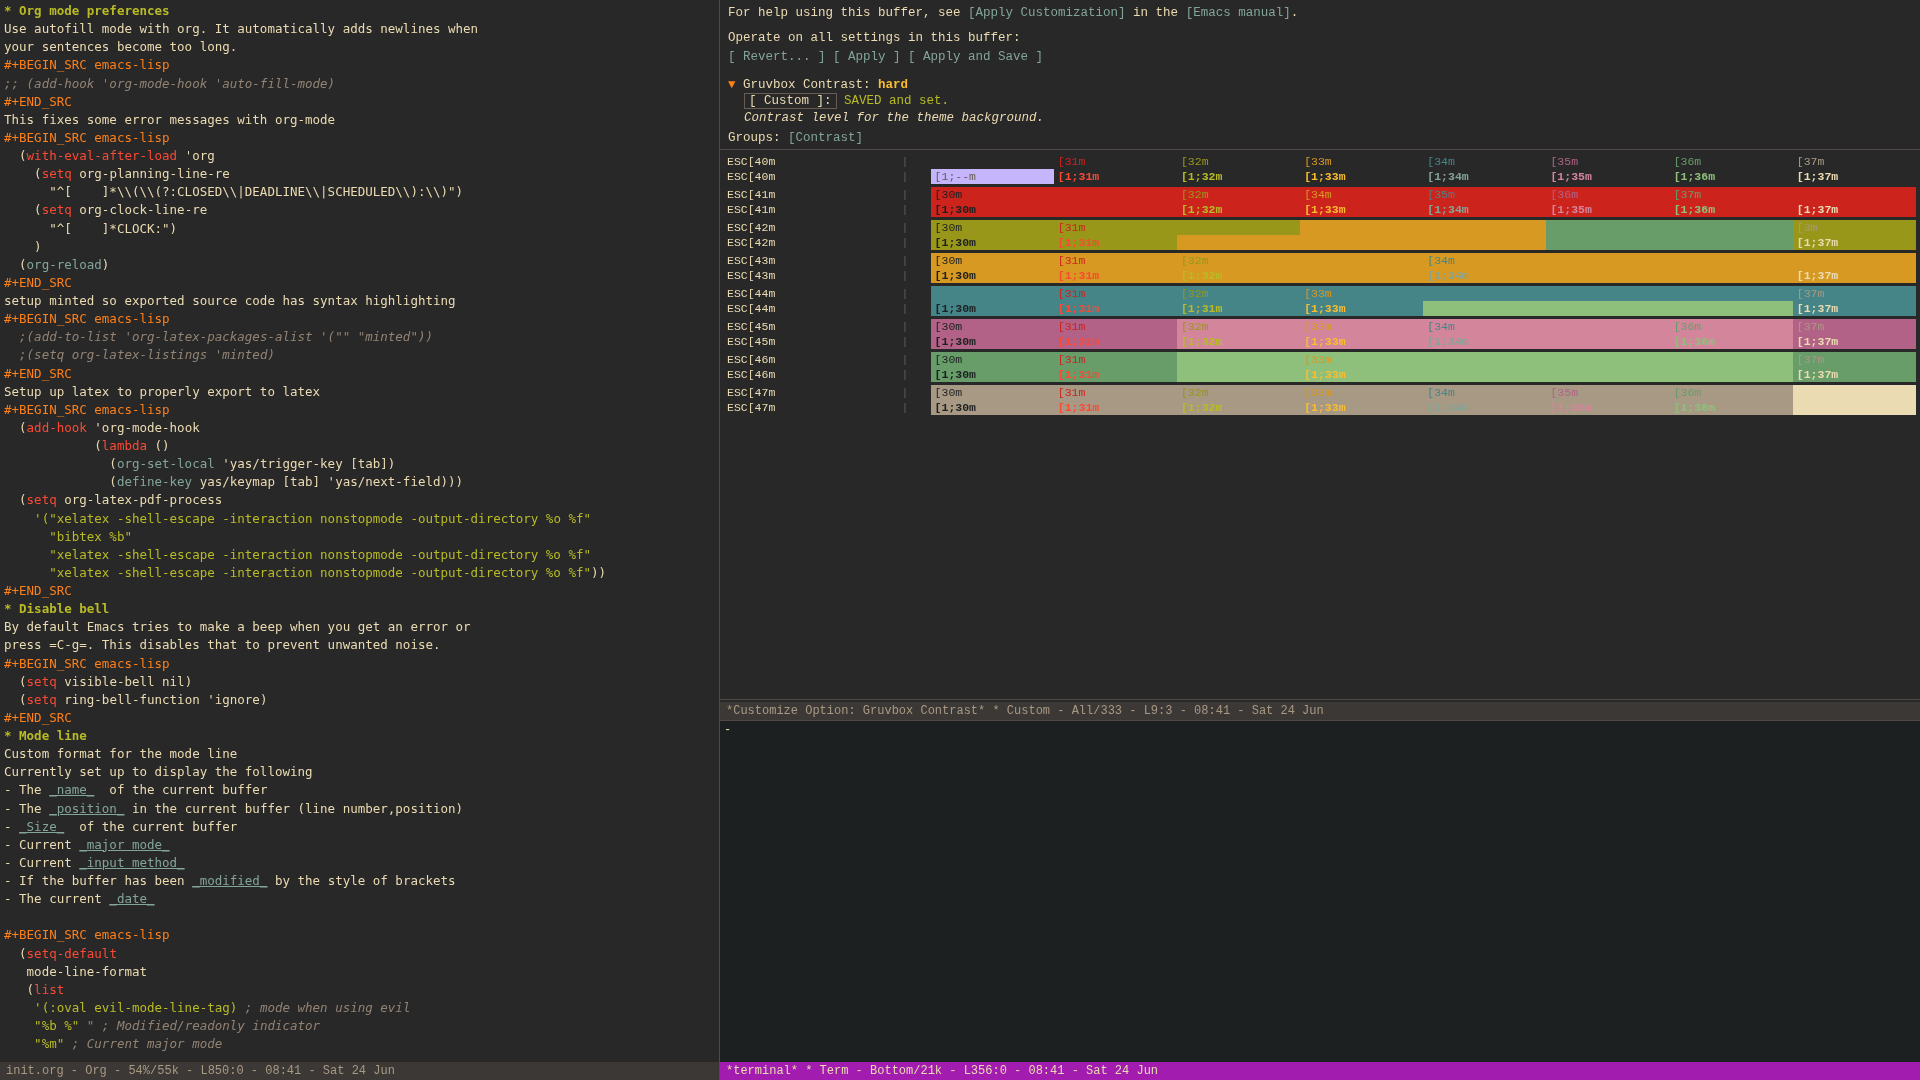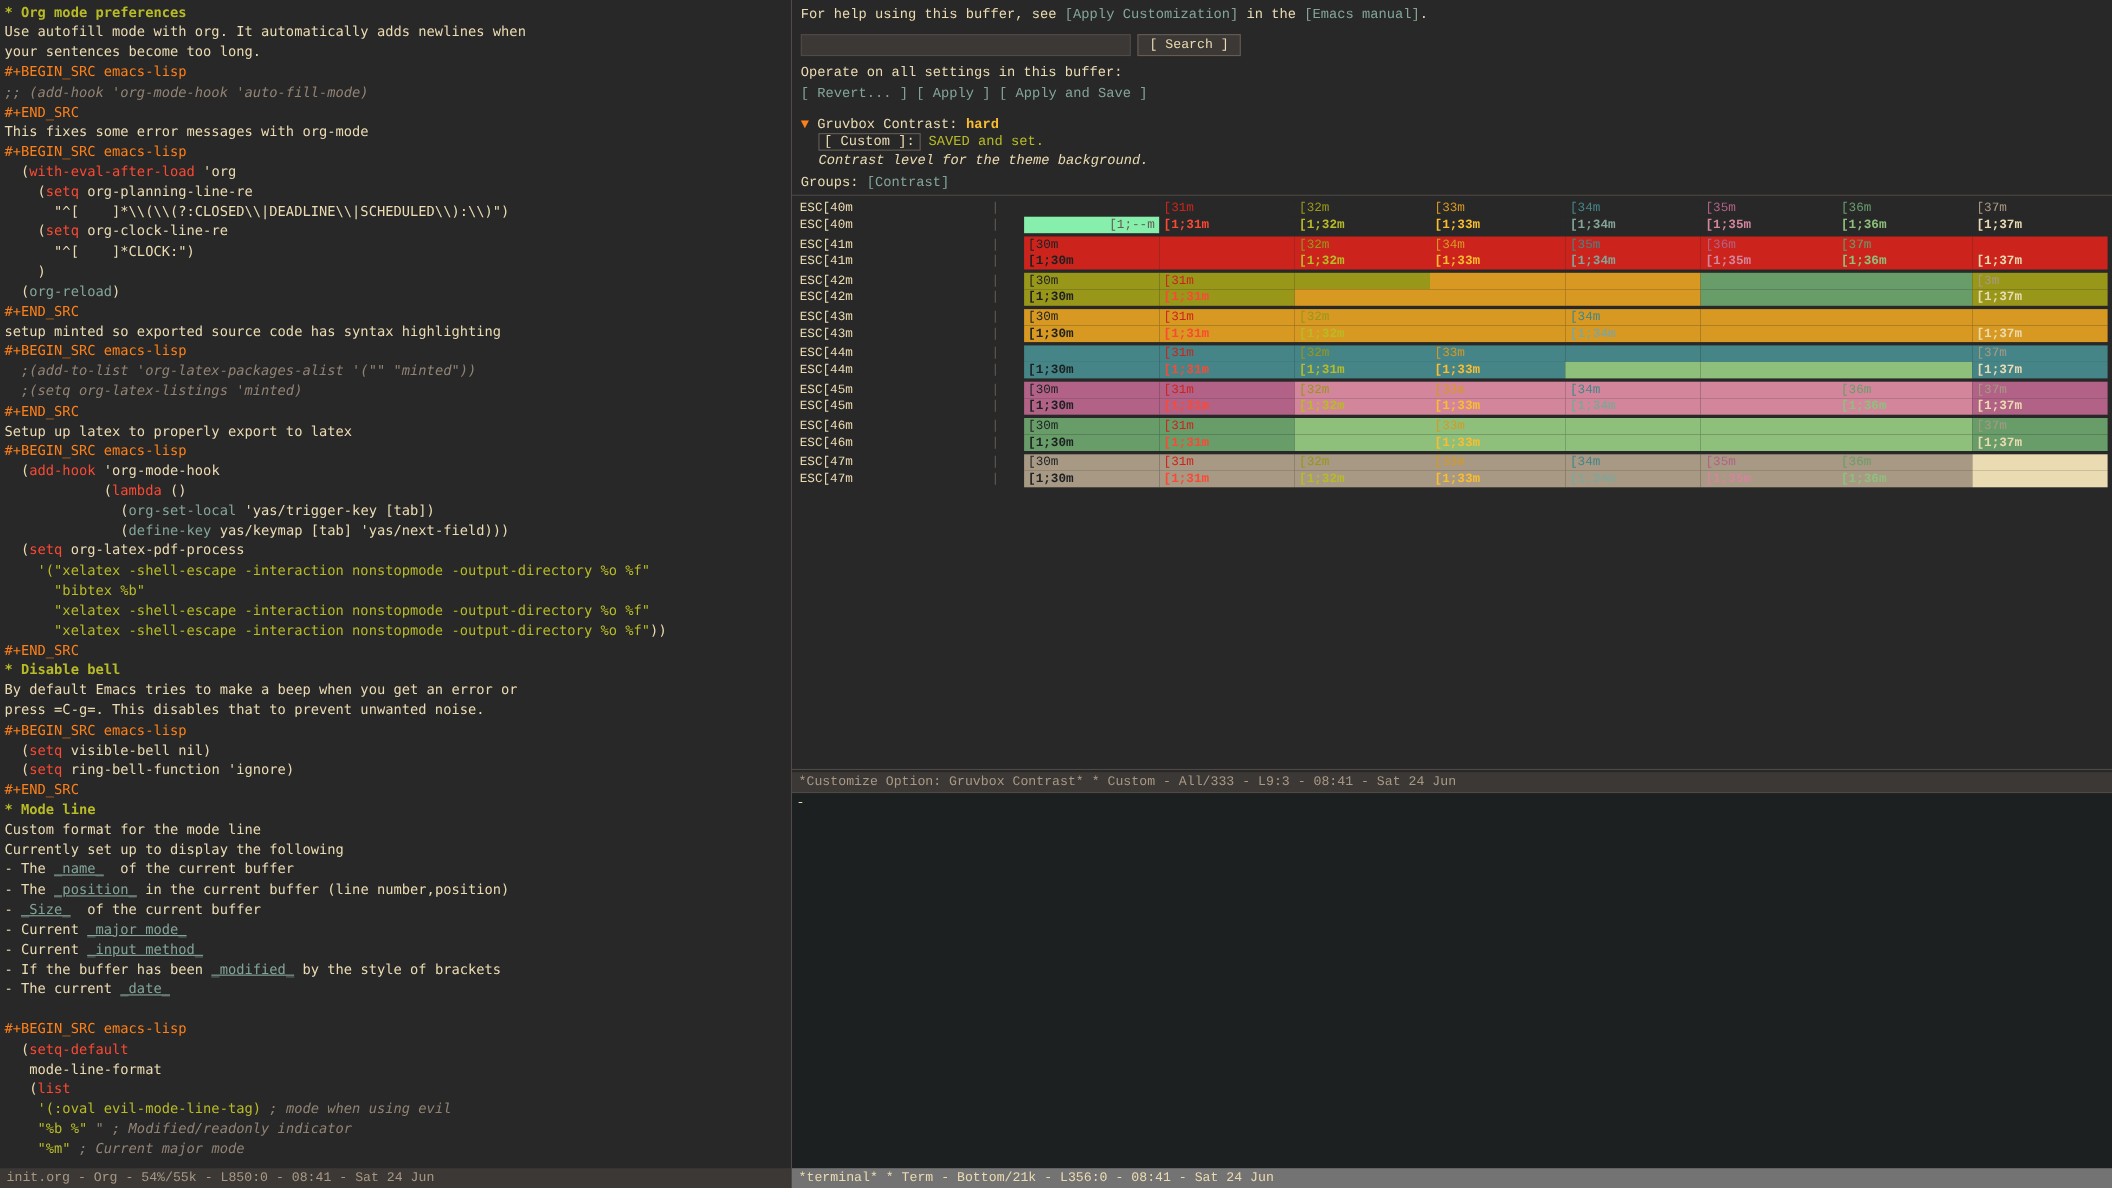--- a/index.html
+++ b/index.html
@@ -152,21 +152,21 @@
     
     .terminal-area {
       background: #1d2021;
       border-top: 1px solid #504945;
       height: 360px;
       display: flex;
       flex-direction: column;
       overflow: hidden;
     }
     .terminal-statusbar {
-      background: #737373;
+      background: #a21caf;
       color: #ebdbb2;
       padding: 2px 6px;
       font-size: 12px;
       white-space: nowrap;
     }
     .terminal-content {
       flex: 1;
       overflow: hidden;
       padding: 2px 4px;
       font-size: 12px;
@@ -274,24 +274,20 @@
   </div>
 
   <div class="right-panel">
     <div class="right-top">
       <span>For help using this buffer, see</span>
       <span class="link">[Apply Customization]</span>
       <span>in the</span>
       <span class="link">[Emacs manual]</span><span>.</span>
     </div>
 
-    <div class="search-bar">
-      <input class="search-input-box" type="text" value="" style="">
-      <button class="search-btn">[ Search ]</button>
-    </div>
 
     <div class="operate-line">
       <span>Operate on all settings in this buffer:</span><br>
       <span class="btn-link">[ Revert... ]</span>
       <span class="btn-link">[ Apply ]</span>
       <span class="btn-link">[ Apply and Save ]</span>
     </div>
 
     <div style="height:6px"></div>
 
@@ -327,21 +323,21 @@
             <td style="background:#282828;color:#98971a;padding:1px 4px;">[32m</td>
             <td style="background:#282828;color:#d79921;padding:1px 4px;">[33m</td>
             <td style="background:#282828;color:#458588;padding:1px 4px;">[34m</td>
             <td style="background:#282828;color:#b16286;padding:1px 4px;">[35m</td>
             <td style="background:#282828;color:#689d6a;padding:1px 4px;">[36m</td>
             <td style="background:#282828;color:#a89984;padding:1px 4px;">[37m</td>
           </tr>
           <tr>
             <td class="esc-label">ESC[40m</td>
             <td class="ct-sep">|</td>
-            <td style="background:#86efac;color:#665c54;padding:1px 4px;text-align:right;">[1;--m</td>
+            <td style="background:#c4b5fd;color:#665c54;padding:1px 4px;">[1;--m</td>
             <td style="background:#282828;color:#fb4934;padding:1px 4px;font-weight:bold;">[1;31m</td>
             <td style="background:#282828;color:#b8bb26;padding:1px 4px;font-weight:bold;">[1;32m</td>
             <td style="background:#282828;color:#fabd2f;padding:1px 4px;font-weight:bold;">[1;33m</td>
             <td style="background:#282828;color:#83a598;padding:1px 4px;font-weight:bold;">[1;34m</td>
             <td style="background:#282828;color:#d3869b;padding:1px 4px;font-weight:bold;">[1;35m</td>
             <td style="background:#282828;color:#8ec07c;padding:1px 4px;font-weight:bold;">[1;36m</td>
             <td style="background:#282828;color:#ebdbb2;padding:1px 4px;font-weight:bold;">[1;37m</td>
           </tr>
           <tr>
               <td colspan="10" style="height:3px"></td>

